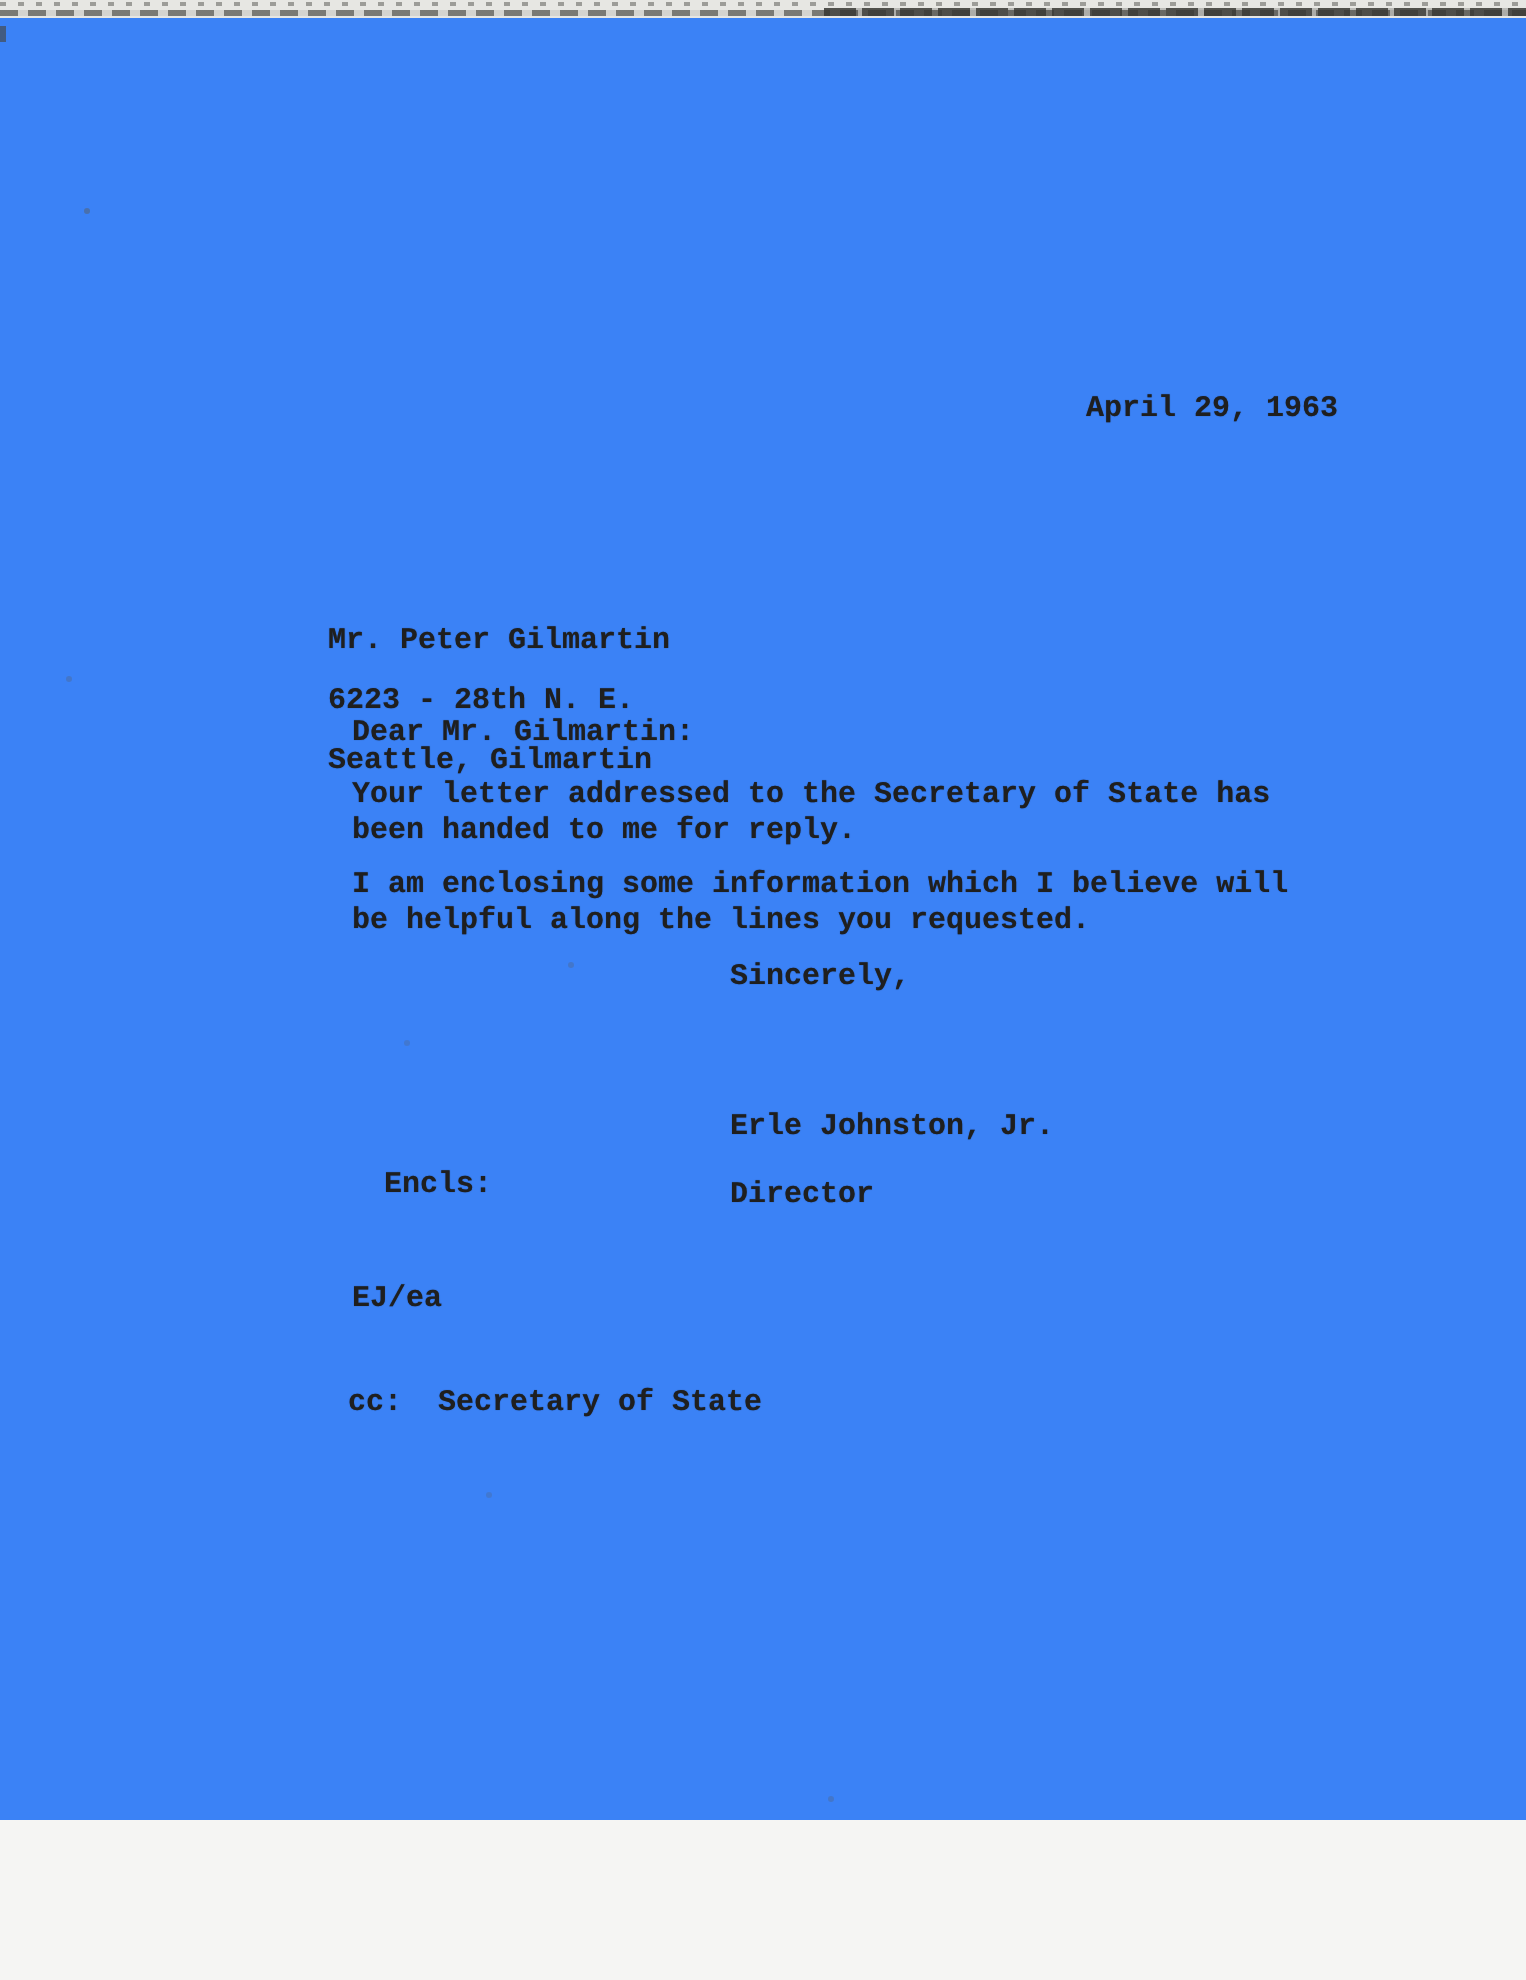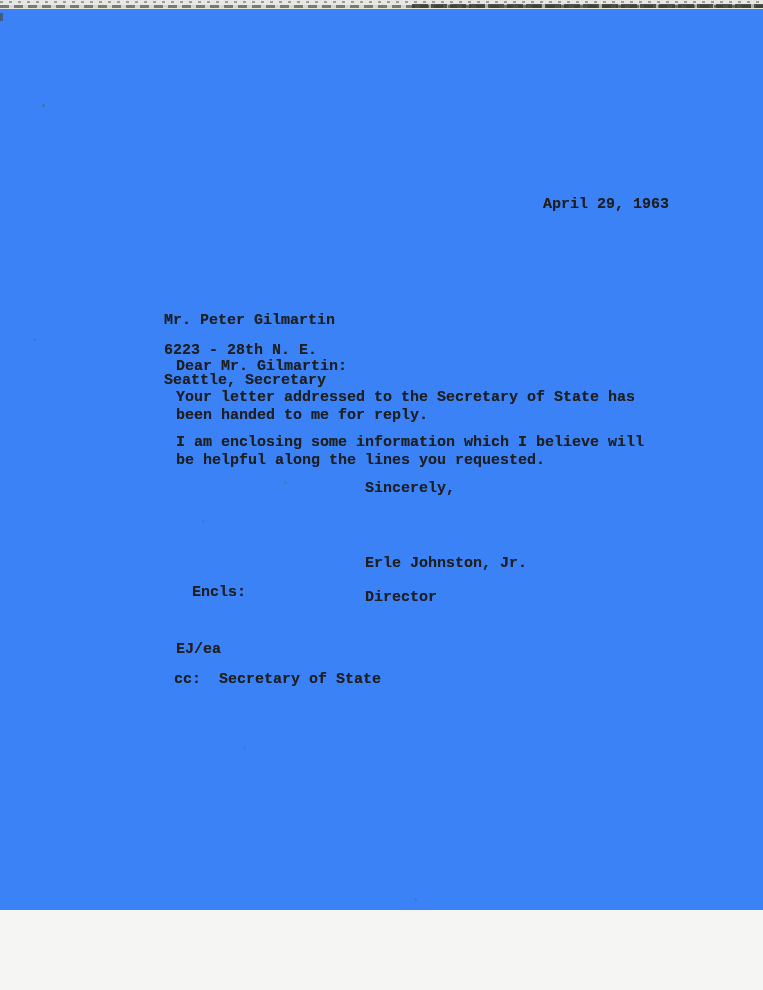--- a/index.html
+++ b/index.html
@@ -51,21 +51,21 @@
   .line { white-space: pre; }
   .date            { left: 543px; top: 196px; }
   .recipient       { left: 164px; top: 298px; line-height: 15px; }
   .salutation      { left: 176px; top: 358px; }
   .para1           { left: 176px; top: 389px; line-height: 18px; }
   .para2           { left: 176px; top: 434px; line-height: 18px; }
   .closing         { left: 365px; top: 480px; text-align: center; }
   .signature-block { left: 365px; top: 538px; line-height: 17px; }
   .encls           { left: 192px; top: 584px; }
   .initials        { left: 176px; top: 641px; }
-  .cc-line         { left: 174px; top: 671px; white-space: pre; }
+  .cc-line         { left: 174px; top: 693px; white-space: pre; }
 </style>
 </head>
 <body>
 
 <div class="page">
 
   <div class="scan-strip">
     <div class="strip-wash"></div>
     <div class="dots-row"></div>
     <div class="dash-line"></div>
@@ -80,21 +80,21 @@
   <div class="speck" style="left:243px; top:746px; opacity:.5;"></div>
   <div class="speck" style="left:414px; top:898px; opacity:.6;"></div>
   <div class="speck" style="left:161px; top:974px; opacity:.7;"></div>
   <div class="speck" style="left:42px; top:912px; opacity:.4;"></div>
 
   <div class="tblock date">April 29, 1963</div>
 
   <div class="tblock recipient">
     <div class="line">Mr. Peter Gilmartin</div>
     <div class="line">6223 - 28th N. E.</div>
-    <div class="line">Seattle, Secretary</div>
+    <div class="line">Seattle, Gilmartin</div>
   </div>
 
   <div class="tblock salutation">Dear Mr. Gilmartin:</div>
 
   <div class="tblock para1">Your letter addressed to the Secretary of State has
 been handed to me for reply.</div>
 
   <div class="tblock para2">I am enclosing some information which I believe will
 be helpful along the lines you requested.</div>
 

